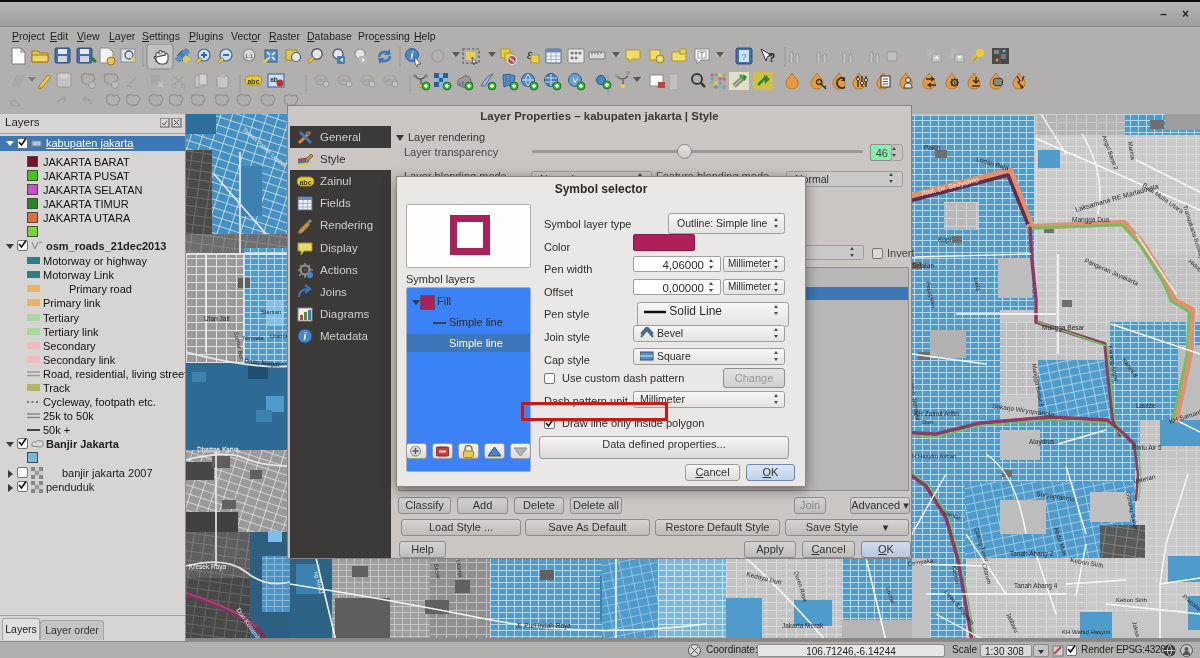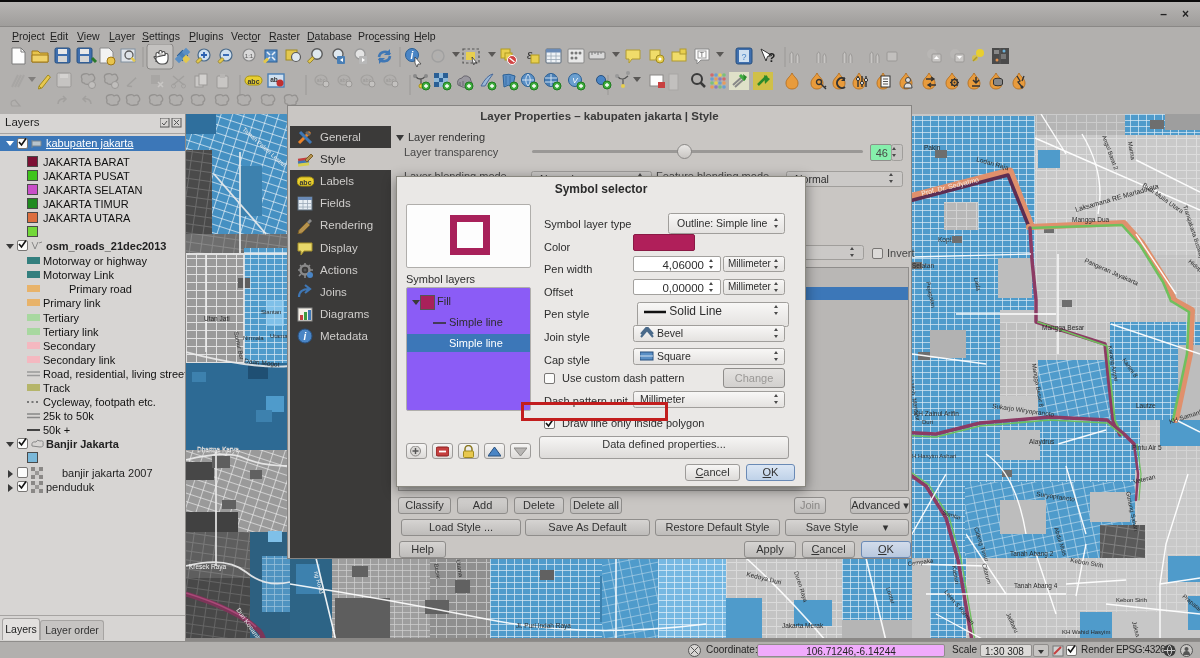--- a/index.html
+++ b/index.html
@@ -961,21 +961,21 @@
             <rect x="1" y="12" width="11" height="3" fill="#d8cf4e" transform="rotate(-8 6 13)"></rect>
             <path d="M8 9 L14 3 l2 2 -6 6z" fill="#b5924e" stroke="#7a5f28"></path>
           </svg>
           <span class="tx">Style</span>
         </div>
         <div class="sbitem" style="top:44.2px;">
           <svg width="17" height="17">
             <rect x="0" y="4" width="17" height="9" rx="4.5" fill="#e8cf30" stroke="#a89210"></rect>
             <text x="8.5" y="11.5" font-size="7" font-weight="bold" text-anchor="middle" fill="#333">abc</text>
           </svg>
-          <span class="tx">Labels</span>
+          <span class="tx">Zainul</span>
         </div>
         <div class="sbitem" style="top:66.30000000000001px;">
           <svg width="17" height="17">
             <rect x="1" y="2" width="14" height="13" fill="#e8eef4" stroke="#5a6a7a"></rect>
             <rect x="1" y="2" width="14" height="3" fill="#6a8ab5"></rect>
             <path d="M1 8.5 h14 M1 12 h14 M6 5 v10 M10.5 5 v10" stroke="#9aa8b8" stroke-width=".8"></path>
           </svg>
           <span class="tx">Fields</span>
         </div>
         <div class="sbitem" style="top:88.4px;">
@@ -1065,21 +1065,21 @@
         <div class="btn" style="left:411px;top:415px;width:53px;height:17px;line-height:15px;"><span style="text-decoration:underline">C</span>ancel</div>
         <div class="btn" style="left:470px;top:415px;width:50px;height:17px;line-height:15px;background:linear-gradient(#d2dceb,#b8c8de);border:1px solid #6a8ab5;"><span style="text-decoration:underline">O</span>K</div>
       </div>
     </div>
 <div class="abs" id="dlgsym">
  <div class="dtitle">Symbol selector</div>
 <div class="inp" style="left:9px;top:27px;width:125px;height:64px;background:#fdfdfd;border-color:#b0aeab;">
         <div style="position:absolute;left:43px;top:10px;width:40px;height:40px;border:7px solid #a8215a;box-sizing:border-box;"></div>
       </div>
       <div class="lbl" style="left:9px;top:96px;">Symbol layers</div>
-      <div class="inp" style="left:9px;top:110px;width:125px;height:124px;background:#8b5cf6;border-color:#b0aeab;">
+      <div class="inp" style="left:9px;top:110px;width:125px;height:185px;background:#3b82f6;border-color:#b0aeab;">
         <div class="tri" style="left:5px;top:12px;border-left:4px solid transparent;border-right:4px solid transparent;border-top:5px solid #3a3a3a;"></div>
         <div style="position:absolute;left:13px;top:7px;width:13px;height:13px;background:#a8215a;border:1px solid #555;"></div>
         <div class="lbl" style="left:30px;top:7px;">Fill</div>
         <svg style="position:absolute;left:26px;top:33px;" width="13" height="4">
           <path d="M0 2 h13" stroke="#333" stroke-width="1.6"></path>
         </svg>
         <div class="lbl" style="left:42px;top:28px;">Simple line</div>
         <div style="position:absolute;left:0;top:46px;width:123px;height:18px;background:#3c77b8;"></div>
         <div class="lbl" style="left:42px;top:49px;color:#fff;">Simple line</div>
       </div>
@@ -1171,21 +1171,21 @@
       <div class="btn btnl" style="left:288px;top:287px;width:55px;height:17px;line-height:15px;"><span style="text-decoration:underline">C</span>ancel</div>
       <div class="btn" style="left:349px;top:287px;width:49px;height:17px;line-height:15px;background:linear-gradient(#dbe6f4,#bfd2e8);border:1px solid #6a8ab5;"><span style="text-decoration:underline">O</span>K</div>
     </div>
 <div class="abs" id="redrect"></div>
 <div class="abs" id="status">
  <svg style="position:absolute;left:688px;top:2px;" width="13" height="13">
         <circle cx="6.5" cy="6.5" r="6" fill="#d8d6d4" stroke="#555"></circle>
         <path d="M3 10 L10 3 M3 3 l7 7" stroke="#555"></path>
       </svg>
  <span class="t" style="left:706px;">Coordinate:</span>
- <div class="inp" style="left:757px;top:1.5px;width:188px;height:13px;background:#f0abfc;border-color:#8f8d8b;">
+ <div class="inp" style="left:757px;top:1.5px;width:188px;height:13px;background:#e5e5e5;border-color:#8f8d8b;">
         <span style="position:absolute;left:0;right:0;top:1px;font-size:10px;text-align:center;">106.71246,-6.14244</span>
       </div>
  <span class="t" style="left:952px;">Scale</span>
  <div class="inp" style="left:980px;top:1.5px;width:52px;height:13px;background:#dcdad8;border-color:#8f8d8b;">
         <span style="position:absolute;left:4px;top:1px;font-size:10px;">1:30 308</span>
       </div>
  <div class="inp" style="left:1033px;top:1.5px;width:16px;height:13px;background:#c6c4c2;border-color:#8f8d8b;">
         <div class="tri" style="left:4px;top:5px;border-left:3.5px solid transparent;border-right:3.5px solid transparent;border-top:4.5px solid #333;"></div>
       </div>
  <svg style="position:absolute;left:1052px;top:2px;" width="13" height="13">

